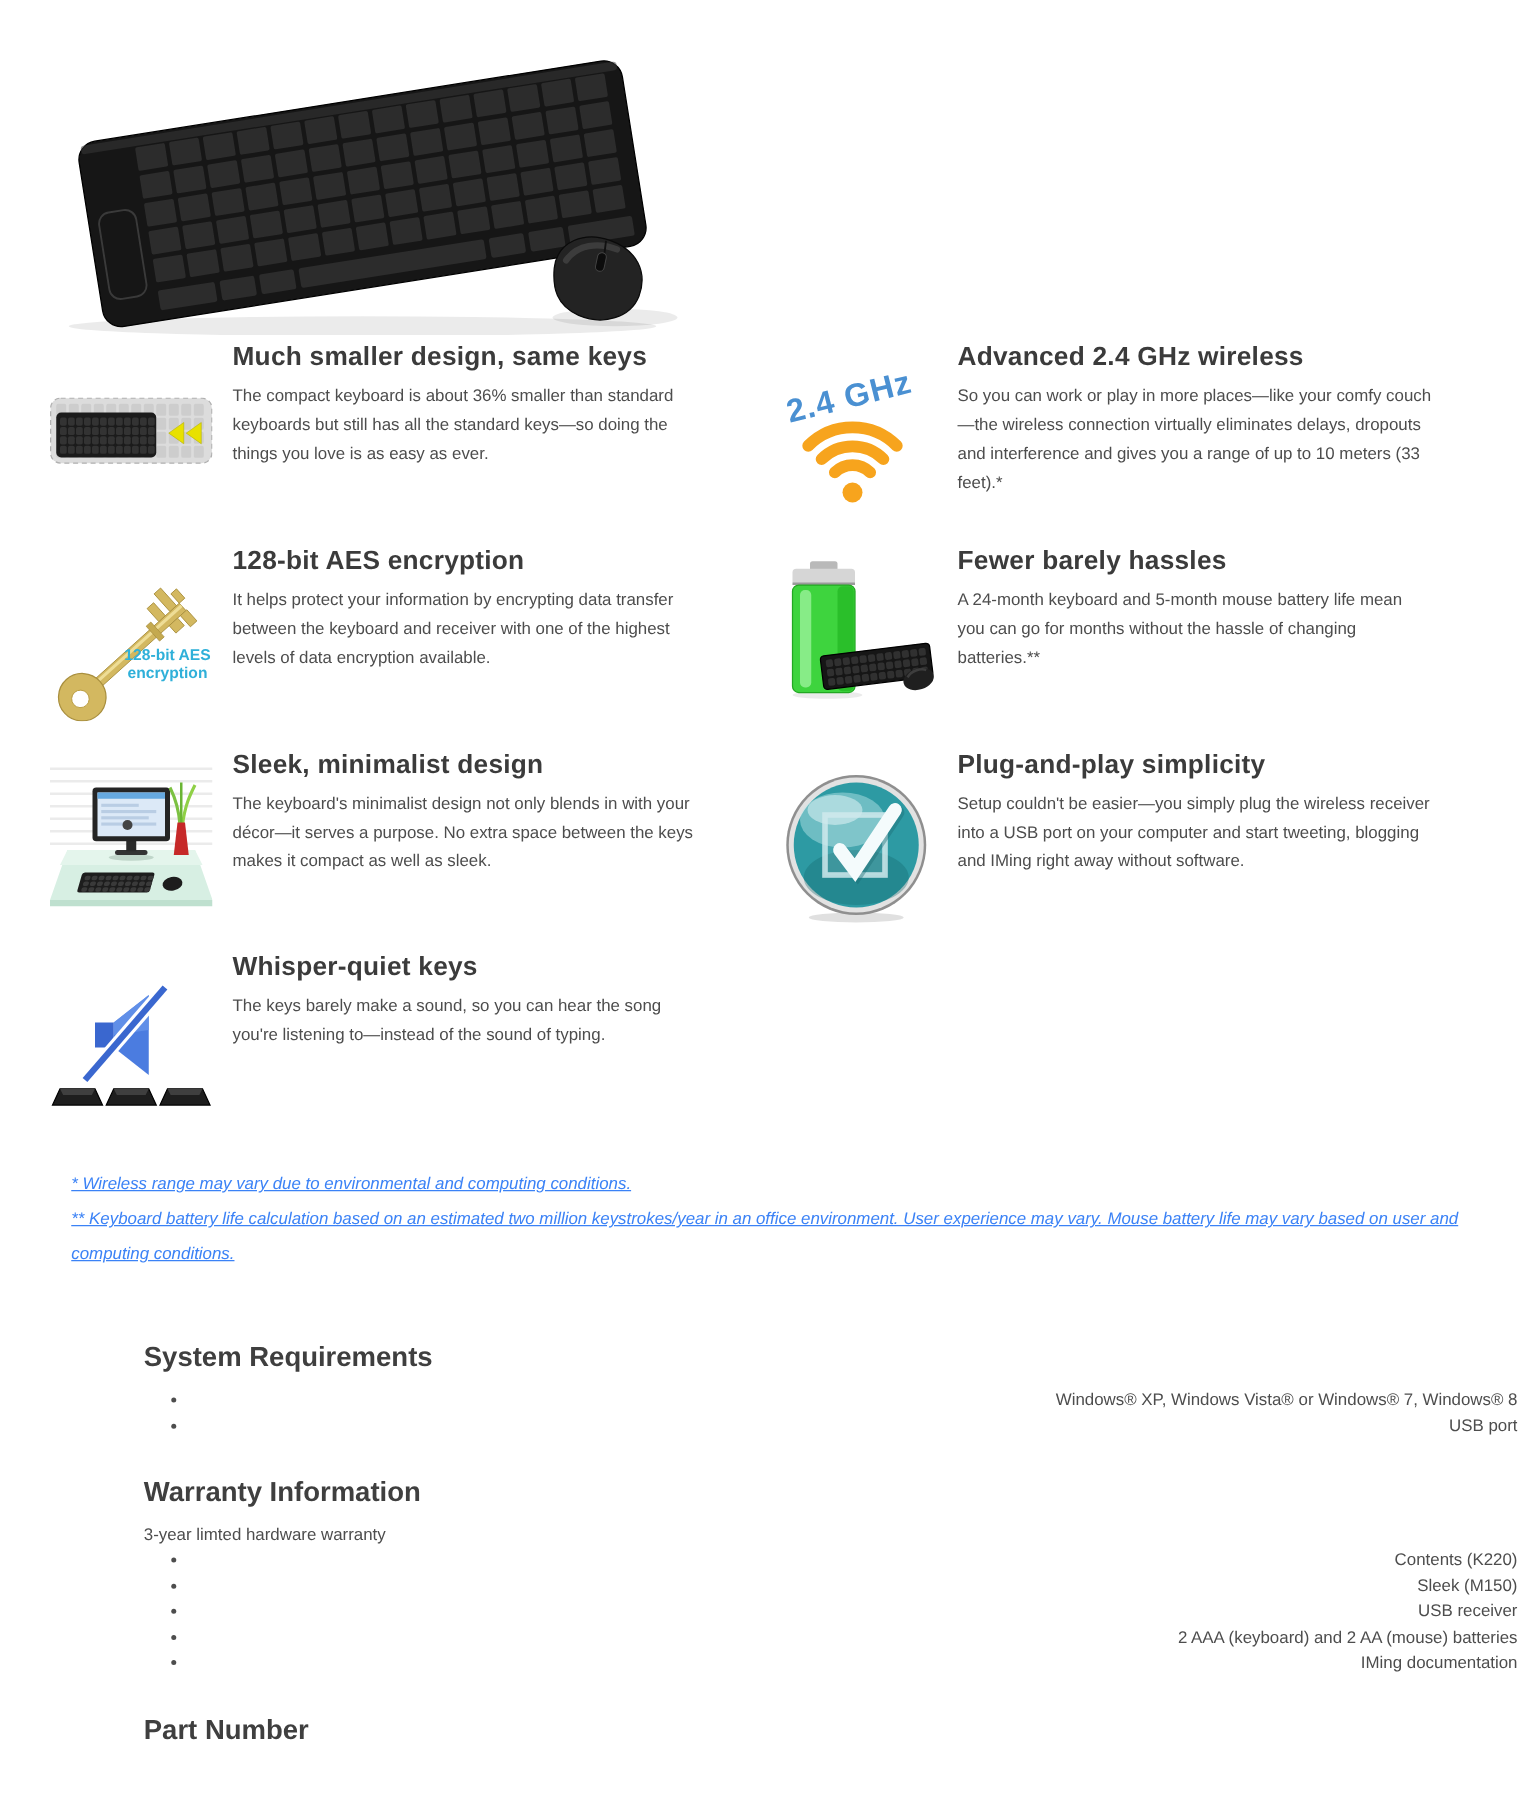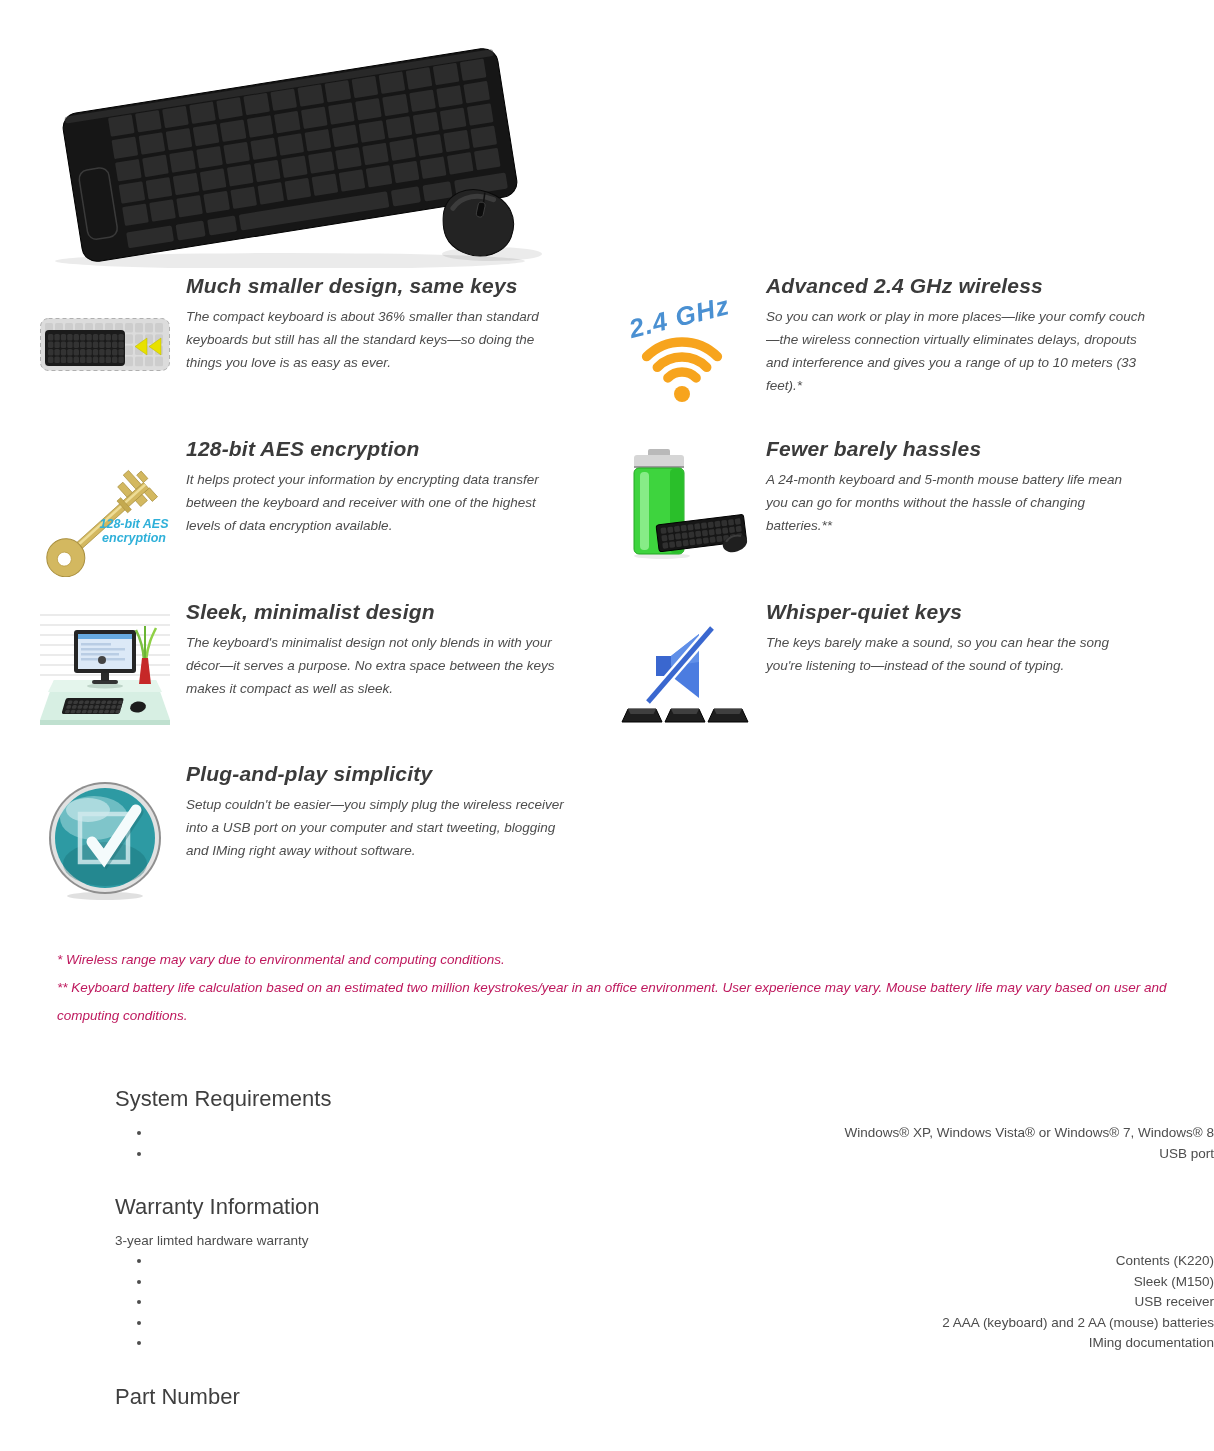--- a/index.html
+++ b/index.html
@@ -8,40 +8,39 @@
     width:1214px; height:1451px; overflow:hidden;
     font-family:"Liberation Sans", sans-serif;
     color:#4d4d4d;
   }
   .hero { margin:18px 0 6px 40px; width:540px; height:250px; }
   .features {
     display:grid;
     grid-template-columns:580px 594px;
     grid-template-rows:minmax(163px,auto) minmax(163px,auto) minmax(162px,auto) auto;
     padding-left:40px;
-    font-style:italic;
   }
   .feature { display:flex; }
   .icon-box { width:130px; flex:0 0 130px; margin-right:16px; position:relative; }
   .pt44{padding-top:44px}.pt26{padding-top:26px}.pt20{padding-top:20px}
   .pt8{padding-top:8px}.pt12{padding-top:12px}.pt14{padding-top:14px}
   .feature-text { width:380px; }
   .feature-text h3 {
     font-size:21px; font-weight:bold; color:#3b3b3b;
     letter-spacing:.2px; margin:0 0 7px;
   }
   .feature-text p { font-size:13.5px; line-height:23px; color:#4d4d4d; }
   .key-label {
     position:absolute; left:52px; top:80px; width:84px;
     text-align:center; font-size:12.5px; font-weight:bold;
     line-height:14px; color:#2fb0d9;
   }
-  .footnotes { margin:40px 12px 0 57px; font-style:italic; font-size:13.5px; line-height:28px; color:#be185d; }
+  .footnotes { margin:40px 12px 0 57px; font-style:italic; font-size:13.5px; line-height:28px; color:#3b82f6;text-decoration:underline; }
   .specs { margin:56px 0 0 115px; }
-  .specs h2 { font-size:22px; font-weight:normal; color:#3f3f3f; margin:30px 0 11px; }
+  .specs h2 { font-size:22px; font-weight:bold; color:#3f3f3f; margin:30px 0 11px; }
   .specs h2:first-child { margin-top:0; }
   .specs ul { margin:0 0 4px; padding-left:37px;text-align:right; }
   .specs li { font-size:13.5px; line-height:20.5px; color:#4d4d4d; }
   .specs p.plain { font-size:13.5px; line-height:20px; color:#4d4d4d; }
 </style>
 </head>
 <body>
 
 <div class="hero">
   <svg width="540" height="250" viewBox="0 0 540 250">
@@ -429,66 +428,66 @@
         <ellipse cx="98" cy="99" rx="8" ry="5.5" fill="#1d1d1d" transform="rotate(-10 98 99)"></ellipse>
       </svg>
     </div>
     <div class="feature-text">
       <h3>Sleek, minimalist design</h3>
       <p>The keyboard's minimalist design not only blends in with your décor—it serves a purpose. No extra space between the keys makes it compact as well as sleek.</p>
     </div>
   </div>
 
   <div class="feature">
-    <div class="icon-box pt14">
-      <svg width="130" height="112" viewBox="0 0 130 112">
-        <g transform="translate(36,14)">
-          <rect x="0" y="28" width="15" height="20" fill="#3a67cf"></rect>
-          <polygon points="15,28 43,6 43,70 15,48" fill="#4b7ce0"></polygon>
-          <polygon points="15,28 43,6 43,34 15,38" fill="#6593ea" opacity="0.8"></polygon>
-          <path d="M-8,74 L56,0" stroke="#ffffff" stroke-width="10"></path>
-          <path d="M-8,74 L56,0" stroke="#3a67cf" stroke-width="5"></path>
-        </g>
-        <g>
-          <polygon points="2,108 42,108 36,95 8,95" fill="#1e1e1e" stroke="#000"></polygon>
-          <polygon points="8,95 36,95 33.5,100 10.5,100" fill="#3f3f3f"></polygon>
-          <polygon points="45,108 85,108 79,95 51,95" fill="#1e1e1e" stroke="#000"></polygon>
-          <polygon points="51,95 79,95 76.5,100 53.5,100" fill="#3f3f3f"></polygon>
-          <polygon points="88,108 128,108 122,95 94,95" fill="#1e1e1e" stroke="#000"></polygon>
-          <polygon points="94,95 122,95 119.5,100 96.5,100" fill="#3f3f3f"></polygon>
-        </g>
-      </svg>
-    </div>
-    <div class="feature-text">
-      <h3>Whisper-quiet keys</h3>
-      <p>The keys barely make a sound, so you can hear the song you're listening to—instead of the sound of typing.</p>
-    </div>
-  </div>
-
-  <div class="feature">
     <div class="icon-box pt12">
       <svg width="130" height="128" viewBox="0 0 130 128">
         <ellipse cx="65" cy="122" rx="38" ry="4" fill="#000" opacity="0.12"></ellipse>
         <circle cx="65" cy="64" r="56" fill="#8f8f8f"></circle>
         <circle cx="65" cy="64" r="54" fill="#e2e2e2"></circle>
         <circle cx="65" cy="64" r="50" fill="#2d9aa3"></circle>
         <ellipse cx="65" cy="90" rx="42" ry="22" fill="#14666e" opacity="0.35"></ellipse>
         <ellipse cx="54" cy="44" rx="34" ry="22" fill="#bfe9ec" opacity="0.45"></ellipse>
         <ellipse cx="48" cy="36" rx="22" ry="12" fill="#e8f8f9" opacity="0.5"></ellipse>
         <rect x="40" y="40" width="48" height="48" fill="#ffffff" fill-opacity="0.12" stroke="#cfe9ec" stroke-opacity="0.85" stroke-width="4.5"></rect>
         <path d="M52,68 L64,84 L96,36" stroke="#1c6b73" stroke-width="11" fill="none" stroke-linecap="round" opacity="0.4" transform="translate(2,2)"></path>
         <path d="M52,68 L64,84 L96,36" stroke="#f4fbfc" stroke-width="11" fill="none" stroke-linecap="round"></path>
       </svg>
     </div>
     <div class="feature-text">
       <h3>Plug-and-play simplicity</h3>
       <p>Setup couldn't be easier—you simply plug the wireless receiver into a USB port on your computer and start tweeting, blogging and IMing right away without software.</p>
     </div>
   </div>
 
+  <div class="feature">
+    <div class="icon-box pt14">
+      <svg width="130" height="112" viewBox="0 0 130 112">
+        <g transform="translate(36,14)">
+          <rect x="0" y="28" width="15" height="20" fill="#3a67cf"></rect>
+          <polygon points="15,28 43,6 43,70 15,48" fill="#4b7ce0"></polygon>
+          <polygon points="15,28 43,6 43,34 15,38" fill="#6593ea" opacity="0.8"></polygon>
+          <path d="M-8,74 L56,0" stroke="#ffffff" stroke-width="10"></path>
+          <path d="M-8,74 L56,0" stroke="#3a67cf" stroke-width="5"></path>
+        </g>
+        <g>
+          <polygon points="2,108 42,108 36,95 8,95" fill="#1e1e1e" stroke="#000"></polygon>
+          <polygon points="8,95 36,95 33.5,100 10.5,100" fill="#3f3f3f"></polygon>
+          <polygon points="45,108 85,108 79,95 51,95" fill="#1e1e1e" stroke="#000"></polygon>
+          <polygon points="51,95 79,95 76.5,100 53.5,100" fill="#3f3f3f"></polygon>
+          <polygon points="88,108 128,108 122,95 94,95" fill="#1e1e1e" stroke="#000"></polygon>
+          <polygon points="94,95 122,95 119.5,100 96.5,100" fill="#3f3f3f"></polygon>
+        </g>
+      </svg>
+    </div>
+    <div class="feature-text">
+      <h3>Whisper-quiet keys</h3>
+      <p>The keys barely make a sound, so you can hear the song you're listening to—instead of the sound of typing.</p>
+    </div>
+  </div>
+
 </div>
 
 <div class="footnotes">
   <p>* Wireless range may vary due to environmental and computing conditions.</p>
   <p>** Keyboard battery life calculation based on an estimated two million keystrokes/year in an office environment. User experience may vary. Mouse battery life may vary based on user and computing conditions.</p>
 </div>
 
 <div class="specs">
   <h2>System Requirements</h2>
   <ul>

